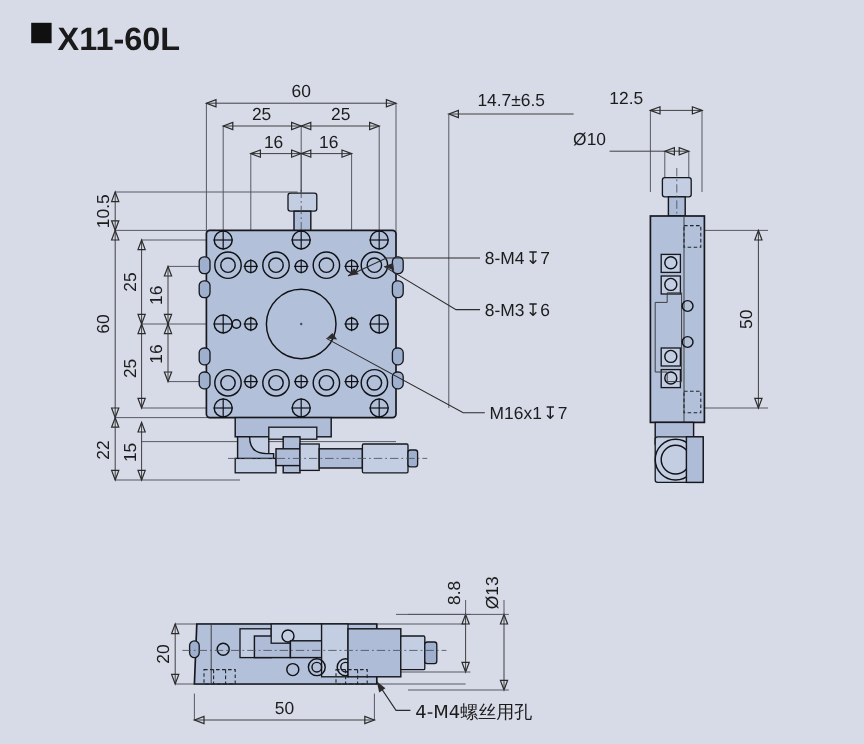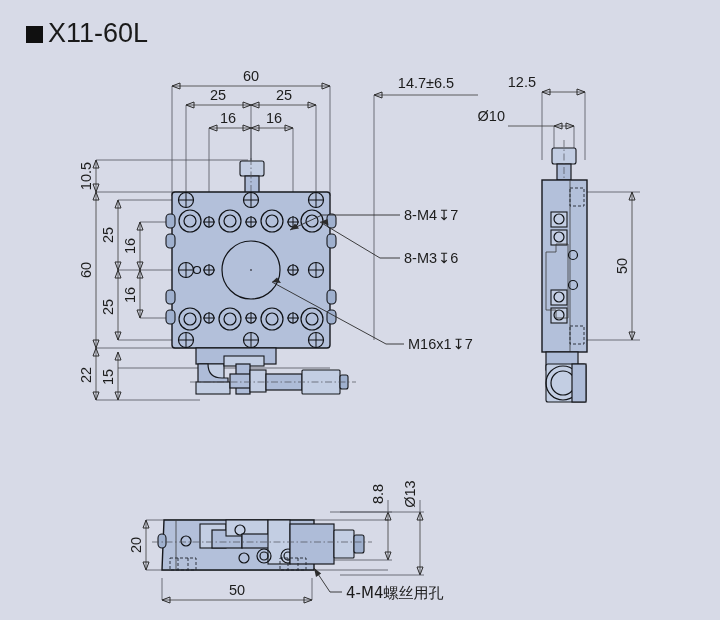--- a/index.html
+++ b/index.html
@@ -6,22 +6,22 @@
   body{
     width:720px;height:620px;
     background:#d7dae7;
     font-family:"Liberation Sans","DejaVu Sans",sans-serif;
     overflow:hidden;
     position:relative;
   }
   #sheet{position:absolute;left:0;top:0;width:720px;height:620px;}
   .title-row{
     position:absolute;left:26px;top:18px;
-    display:flex;align-items:center;gap:4px;
-    font-size:27px;color:#1a1a1a;letter-spacing:0px;
+    display:flex;align-items:flex-start;gap:4px;
+    font-size:27px;color:#1a1a1a;letter-spacing:0px;font-weight:bold;
   }
   .title-bullet{
     width:17px;height:17px;background:#101010;display:inline-block;
     margin-right:1px;position:relative;top:1px;
   }
   svg{display:block;}
   text{font-family:"Liberation Sans","DejaVu Sans",sans-serif;fill:#1c1c1c;}
   .dim{font-size:14.5px;}
   .dimcn{font-size:15px;font-family:"DejaVu Sans","Liberation Sans",sans-serif;}
   .ln{stroke:#2b2b2b;fill:none;}

